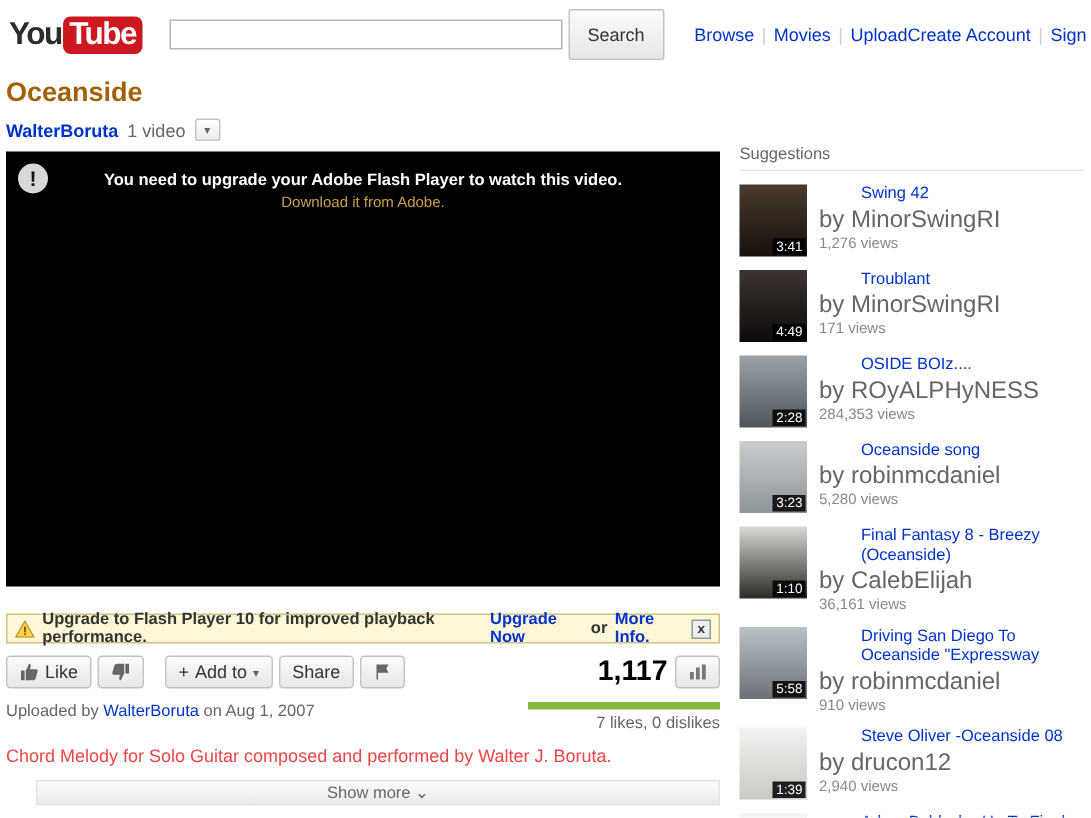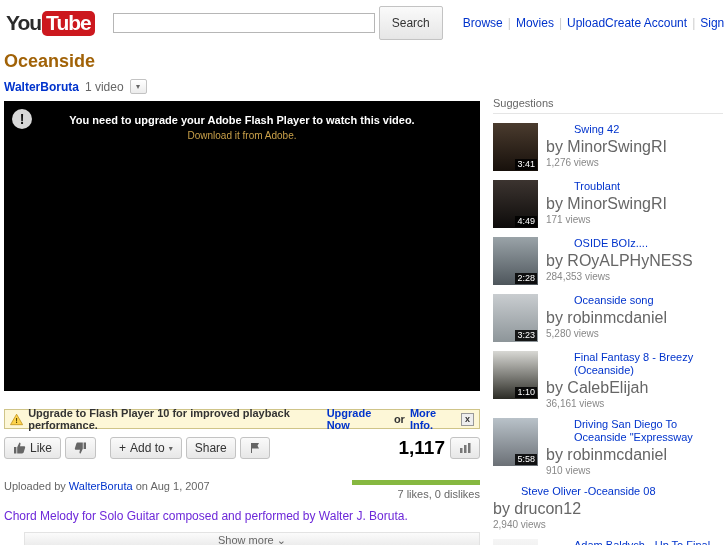--- a/index.html
+++ b/index.html
@@ -60,24 +60,24 @@
   .btn { display: inline-flex; align-items: center; gap: 4px; height: 22px; padding: 6px 8px;
     border: 1px solid #c3c3c3; border-radius: 3px; background: linear-gradient(#fafafa, #e7e7e7);
     font-size: 12px; color: #333; cursor: pointer; }
   .btn svg { flex: none; }
   .btn-group-gap { width: 6px; }
   .views-wrap { margin-left: auto; display: flex; align-items: flex-end; gap: 5px; }
   .views-count { font-size: 19px; font-weight: bold; color: #000; }
   .caret { font-size: 8px; color: #666; }
 
   
-  .meta-row { display: flex; margin-top: 21px; font-size: 11px; color: #666; gap: 25px; }
+  .meta-row { display: flex; margin-top: 9px; font-size: 11px; color: #666; gap: 25px; }
   .meta-right { margin-left: auto; text-align: right; }
   .likes-bar { width: 128px; height: 5px; background: #86b840; margin-bottom: 3px; }
-  .description { margin-top: 9px; font-size: 12px; color: #6d28d9; }
+  .description { margin-top: 9px; font-size: 12px; color: #ef4444; }
   .show-more { margin-top: 9px; text-align: center; font-size: 11px; color: #666;
     background: linear-gradient(#fbfbfb, #e9e9e9); border: 1px solid #e3e3e3; padding: 1px 16px; cursor: pointer; margin-left: 20px; }
 
   
   .suggestions-head { font-size: 11px; color: #666; padding-bottom: 4px; border-bottom: 1px solid #e5e5e5; }
   .sug-item { display: flex; gap: 8px; margin-top: 9px; }
   .thumb { position: relative; width: 45px; height: 48px; flex: none; background: #999; display: block; }
   .time { position: absolute; right: 1px; bottom: 1px; background: rgba(0,0,0,.85);
     color: #fff; font-size: 9px; padding: 0 2px; line-height: 11px; }
   .time:empty { display: none; }
@@ -254,20 +254,23 @@
           <span class="time">5:58</span>
         </a>
       <div class="sug-info">
         <a class="sug-title">Driving San Diego To Oceanside "Expressway</a>
         <div class="sug-by">by robinmcdaniel</div>
         <div class="sug-views">910 views</div>
       </div>
     </div>
 
     <div class="sug-item">
+      <a class="thumb" style="background:linear-gradient(180deg,#f2f2f0,#c9c9c4)">
+          <span class="time">1:39</span>
+        </a>
       <div class="sug-info">
         <a class="sug-title">Steve Oliver -Oceanside 08</a>
         <div class="sug-by">by drucon12</div>
         <div class="sug-views">2,940 views</div>
       </div>
     </div>
 
     <div class="sug-item">
       <a class="thumb" style="background:linear-gradient(180deg,#f5f5f5,#dddddd)"></a>
       <div class="sug-info">

